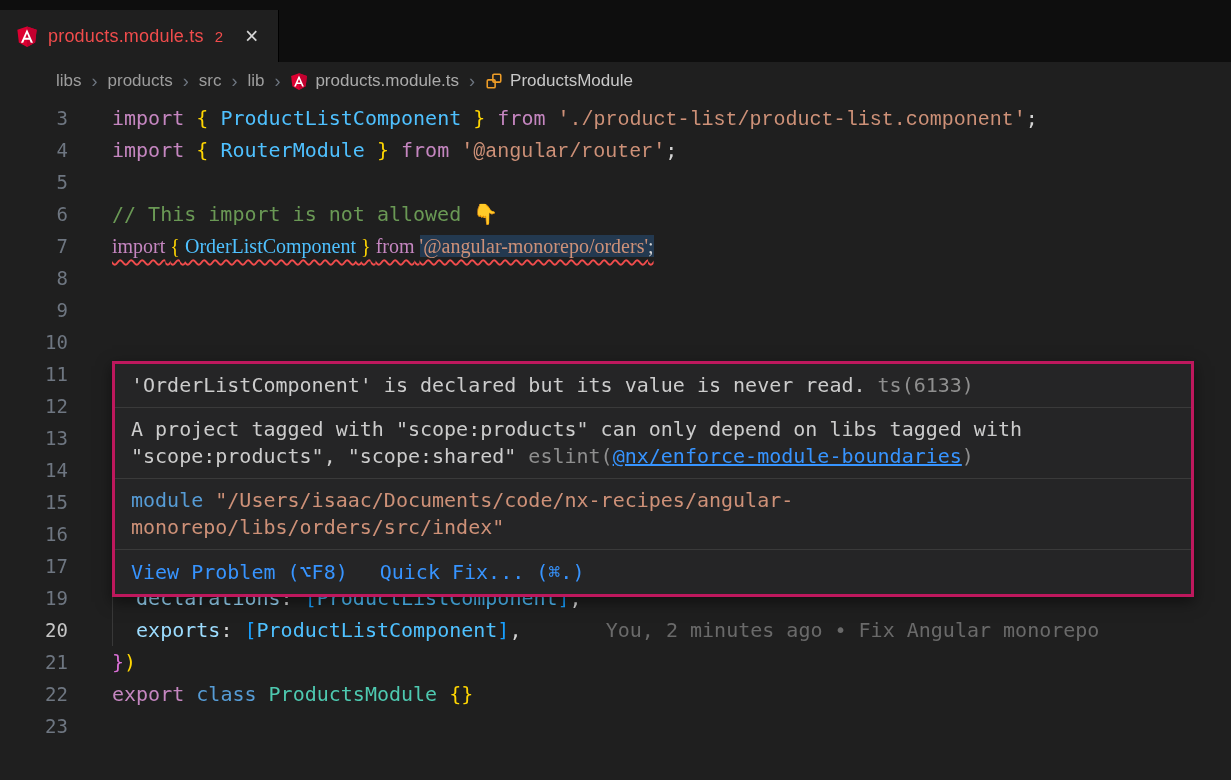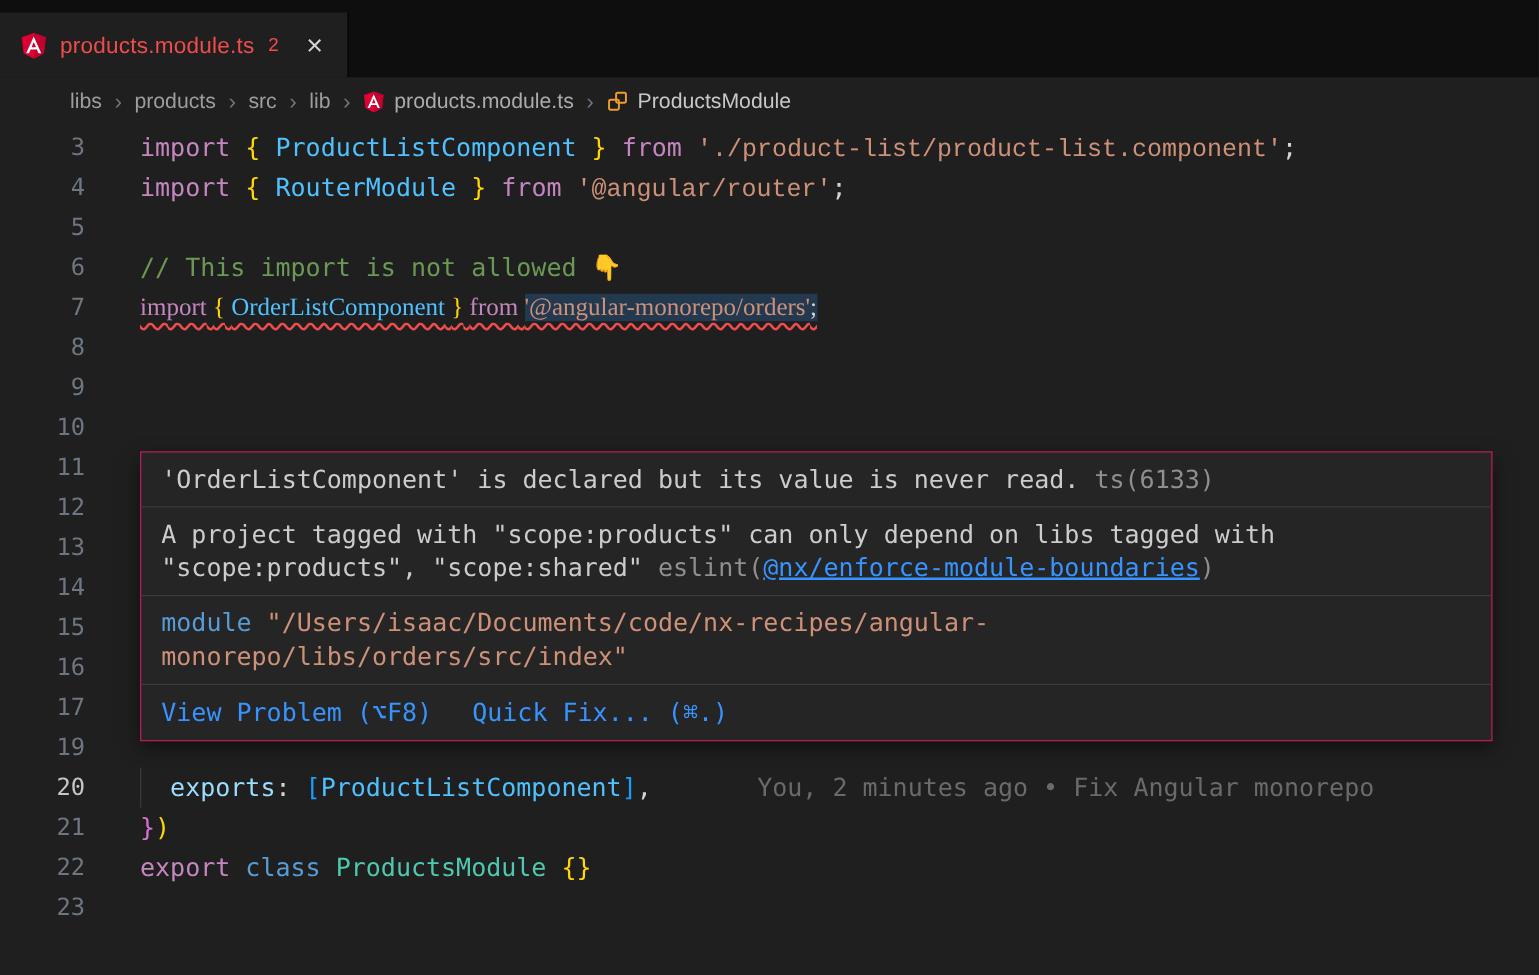--- a/index.html
+++ b/index.html
@@ -53,21 +53,21 @@
   .t-pun{color:#d4d4d4;}
   .t-b1{color:#ffd602;}
   .t-b2{color:#da70d6;}
   .t-b3{color:#179fff;}
   .t-emoji{color:#e7c463;}
   .t-g{display:inline-block;width:2ch;height:32px;vertical-align:top;
        border-left:1px solid #383838;box-sizing:border-box;}
 
   
   .hover-widget{position:absolute;left:112px;top:261px;width:1082px;
-                background:#252526;border:1px solid #be185d;
+                background:#252526;border:3px solid #be185d;
                 box-shadow:0 5px 14px rgba(0,0,0,.5);z-index:5;
                 font-size:20px;box-sizing:border-box;}
   .hover-row{padding:8px 16px;line-height:27px;}
   .hover-row + .hover-row{border-top:1px solid #3a3a3a;}
   .hover-line{white-space:pre-wrap;}
   .h-msg{color:#cccccc;}
   .h-dim{color:#8f8f8f;}
   .h-link{color:#3794ff;text-decoration:underline;cursor:pointer;}
   .h-kwblue{color:#569cd6;}
   .h-str{color:#ce9178;}
@@ -183,20 +183,21 @@
       <div class="code-line">
         <span class="num">16</span>
         <span class="content"><span class="t-g"></span><span class="t-g"></span><span class="t-g"></span><span class="t-b3">}</span><span class="t-pun">,</span></span>
       </div>
       <div class="code-line">
         <span class="num">17</span>
         <span class="content"><span class="t-g"></span><span class="t-g"></span><span class="t-b2">]</span><span class="t-b1">)</span><span class="t-pun">,</span></span>
       </div>
       <div class="code-line">
         <span class="num">19</span>
+        <span class="content"><span class="t-g"></span><span class="t-prop">declarations</span><span class="t-pun">: </span><span class="t-b3">[</span><span class="t-cls">ProductListComponent</span><span class="t-b3">]</span><span class="t-pun">,</span></span>
       </div>
       <div class="code-line">
         <span class="num active">20</span>
         <span class="content"><span class="t-g"></span><span class="t-prop">exports</span><span class="t-pun">: </span><span class="t-b3">[</span><span class="t-cls">ProductListComponent</span><span class="t-b3">]</span><span class="t-pun">,</span></span>
         <span class="blame">You, 2 minutes ago • Fix Angular monorepo</span>
       </div>
       <div class="code-line">
         <span class="num">21</span>
         <span class="content"><span class="t-b2">}</span><span class="t-b1">)</span></span>
       </div>

